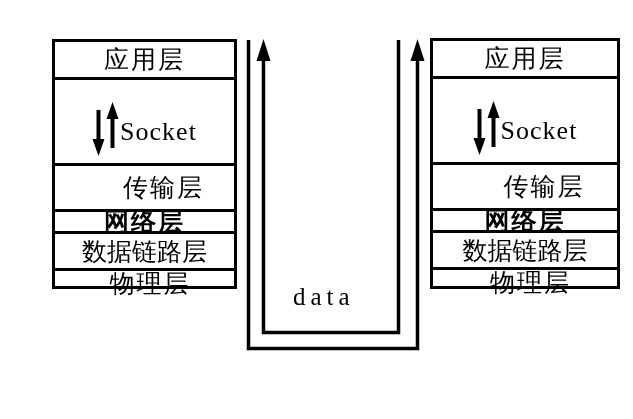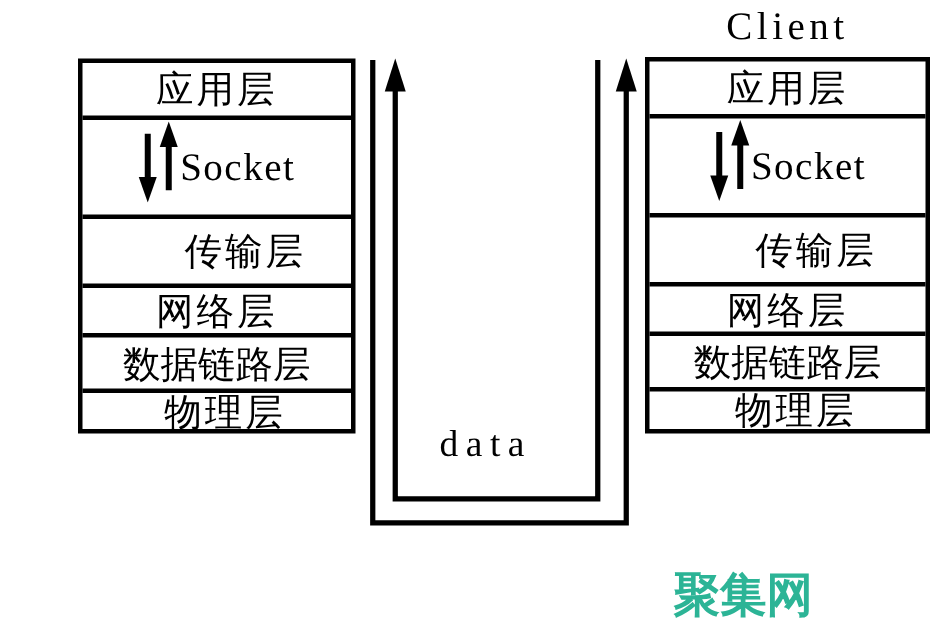--- a/index.html
+++ b/index.html
@@ -41,25 +41,25 @@
     align-items: center;
     justify-content: center;
     font-size: 25px;
     letter-spacing: 2px;
     flex: none;
   }
   .row:last-child { border-bottom: none; }
   .h-app      { height: 38px; }
   .h-socket   { height: 66px; }
   .h-trans    { height: 46px; padding-left: 38px; }
-  .h-net      { height: 33px; }
+  .h-net      { height: 22px; font-weight: bold; }
   .h-datalink { height: 37px; letter-spacing: 0; }
   .h-phys     { height: 25px; padding-left: 11px; }
 
-  .socket-row { gap: 1px; }
+  .socket-row { gap: 1px; margin-top: 20px; }
   .socket-label { font-size: 26px; letter-spacing: 1px; }
   .arrow-icon { display: block; }
   .arrow-down { margin-top: 8px; }
   .arrow-up { margin-bottom: 8px; }
 
   .channel-svg { position: absolute; left: 0; top: 0; pointer-events: none; }
 
   .data-label {
     position: absolute;
     left: 293px;
@@ -90,21 +90,20 @@
     font-family: "Liberation Sans", "DejaVu Sans", sans-serif;
     z-index: 5;
     transform: scaleY(1.02);
   }
 </style>
 </head>
 <body>
 
 <div class="canvas">
 
-  <div class="title client-title">Client</div>
 
   <div class="stack server-stack">
     <div class="row h-app">应用层</div>
     <div class="row h-socket socket-row">
       <span class="arrow-icon arrow-down">
         <svg width="13" height="46" viewBox="0 0 13 46">
             <line x1="6.5" y1="0" x2="6.5" y2="32" stroke="#000" stroke-width="4"></line>
             <polygon points="6.5,46 0.5,29 12.5,29" fill="#000"></polygon>
           </svg>
       </span>
@@ -150,15 +149,14 @@
     <path d="M 248.5 40 L 248.5 348.5 L 417.5 348.5 L 417.5 60" fill="none" stroke="#000" stroke-width="3.5"></path>
     <polygon points="417.5,39 410.5,61 424.5,61" fill="#000"></polygon>
 
     <path d="M 398.5 40 L 398.5 332.5 L 263.5 332.5 L 263.5 60" fill="none" stroke="#000" stroke-width="3.5"></path>
     <polygon points="263.5,39 256.5,61 270.5,61" fill="#000"></polygon>
   </svg>
 
   <div class="data-label">data</div>
 
 
-  <div class="watermark">聚集网</div>
 
 </div>
 
 </body></html>

